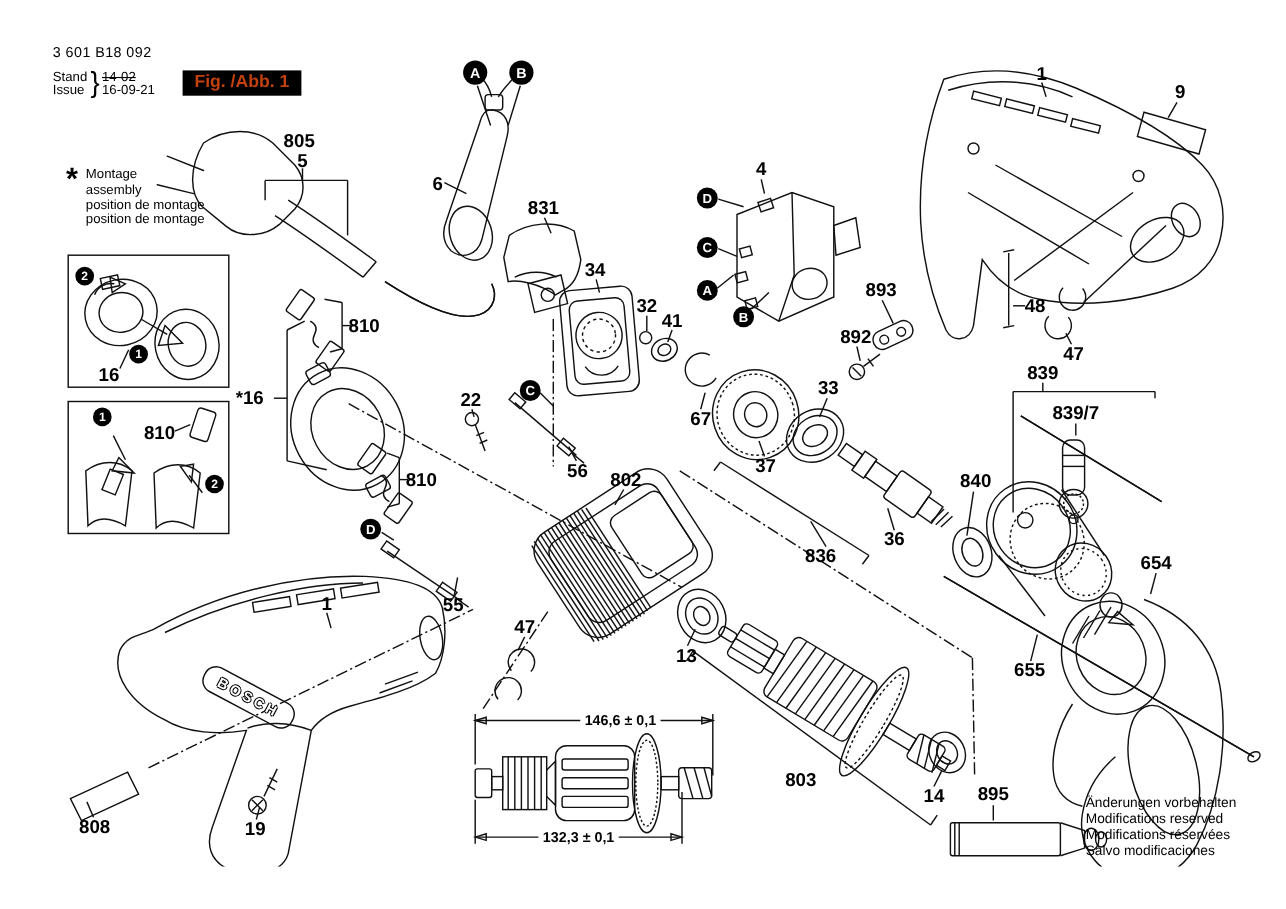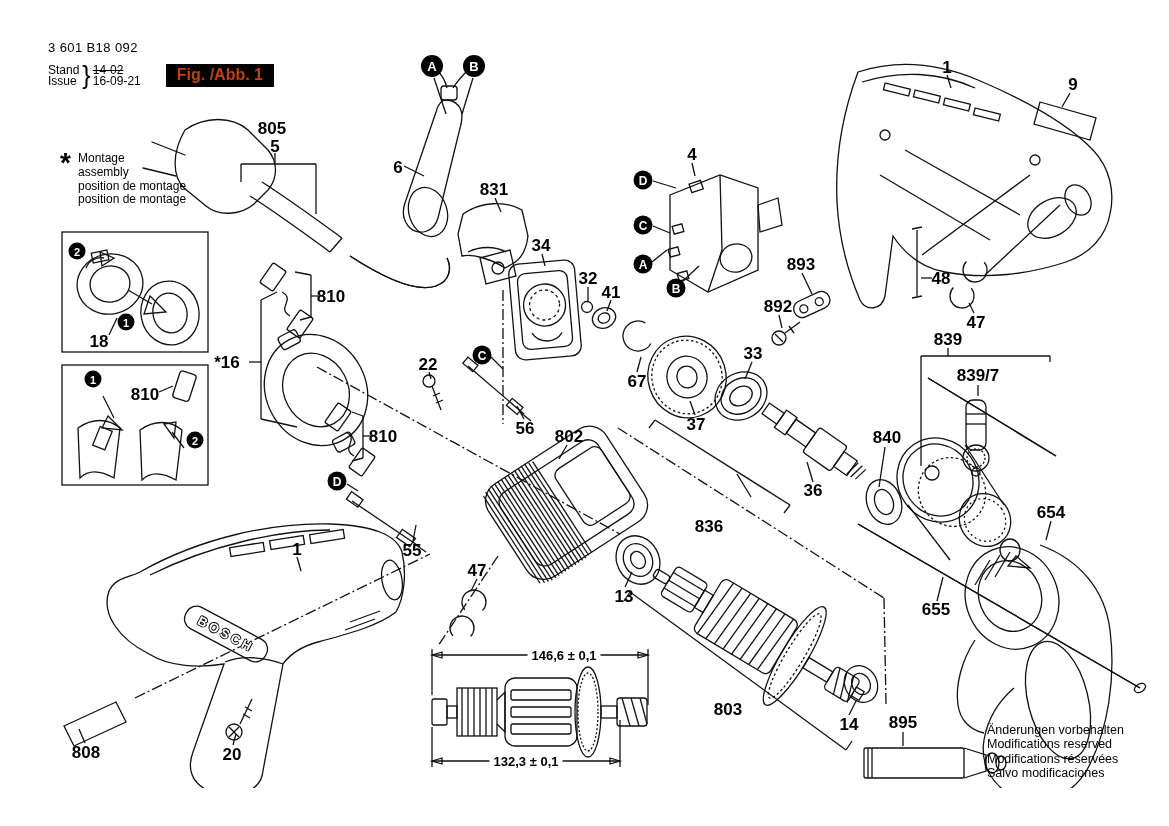--- a/index.html
+++ b/index.html
@@ -534,38 +534,38 @@
       <span class="callout" style="left: 778px; top: 306px;">892</span>
       <span class="callout" style="left: 947px; top: 67px;">1</span>
       <span class="callout" style="left: 1073px; top: 84px;">9</span>
       <span class="callout" style="left: 941px; top: 278px;">48</span>
       <span class="callout" style="left: 976px; top: 322px;">47</span>
       <span class="callout" style="left: 948px; top: 339px;">839</span>
       <span class="callout" style="left: 978px; top: 375px;">839/7</span>
       <span class="callout" style="left: 1051px; top: 512px;">654</span>
       <span class="callout" style="left: 936px; top: 609px;">655</span>
       <span class="callout" style="left: 887px; top: 437px;">840</span>
-      <span class="callout" style="left: 709px; top: 505px; margin-top: 21px;">836</span>
+      <span class="callout" style="left: 746px; top: 505px;">836</span>
       <span class="callout" style="left: 813px; top: 490px;">36</span>
       <span class="callout" style="left: 753px; top: 353px;">33</span>
       <span class="callout" style="left: 696px; top: 424px;">37</span>
       <span class="callout" style="left: 637px; top: 381px;">67</span>
       <span class="callout" style="left: 525px; top: 428px;">56</span>
       <span class="callout" style="left: 569px; top: 436px;">802</span>
       <span class="callout" style="left: 428px; top: 364px;">22</span>
       <span class="callout" style="left: 331px; top: 296px;">810</span>
       <span class="callout" style="left: 383px; top: 436px;">810</span>
       <span class="callout" style="left: 227px; top: 362px;">*16</span>
-      <span class="callout" style="left: 99px; top: 341px;">18</span>
+      <span class="callout" style="left: 99px; top: 341px;">16</span>
       <span class="callout" style="left: 145px; top: 394px;">810</span>
       <span class="callout" style="left: 412px; top: 550px;">55</span>
       <span class="callout" style="left: 477px; top: 570px;">47</span>
       <span class="callout" style="left: 297px; top: 549px;">1</span>
       <span class="callout" style="left: 86px; top: 752px;">808</span>
-      <span class="callout" style="left: 232px; top: 754px;">20</span>
+      <span class="callout" style="left: 232px; top: 754px;">19</span>
       <span class="callout" style="left: 624px; top: 596px;">13</span>
       <span class="callout" style="left: 728px; top: 709px;">803</span>
       <span class="callout" style="left: 849px; top: 724px;">14</span>
       <span class="callout" style="left: 903px; top: 722px;">895</span>
       <span class="marker" style="left: 432px; top: 66px; width: 22px; height: 22px; font-size: 13px;">A</span>
       <span class="marker" style="left: 474px; top: 66px; width: 22px; height: 22px; font-size: 13px;">B</span>
       <span class="marker" style="left: 643px; top: 180px; width: 19px; height: 19px; font-size: 12px;">D</span>
       <span class="marker" style="left: 643px; top: 225px; width: 19px; height: 19px; font-size: 12px;">C</span>
       <span class="marker" style="left: 643px; top: 264px; width: 19px; height: 19px; font-size: 12px;">A</span>
       <span class="marker" style="left: 676px; top: 288px; width: 19px; height: 19px; font-size: 12px;">B</span>

